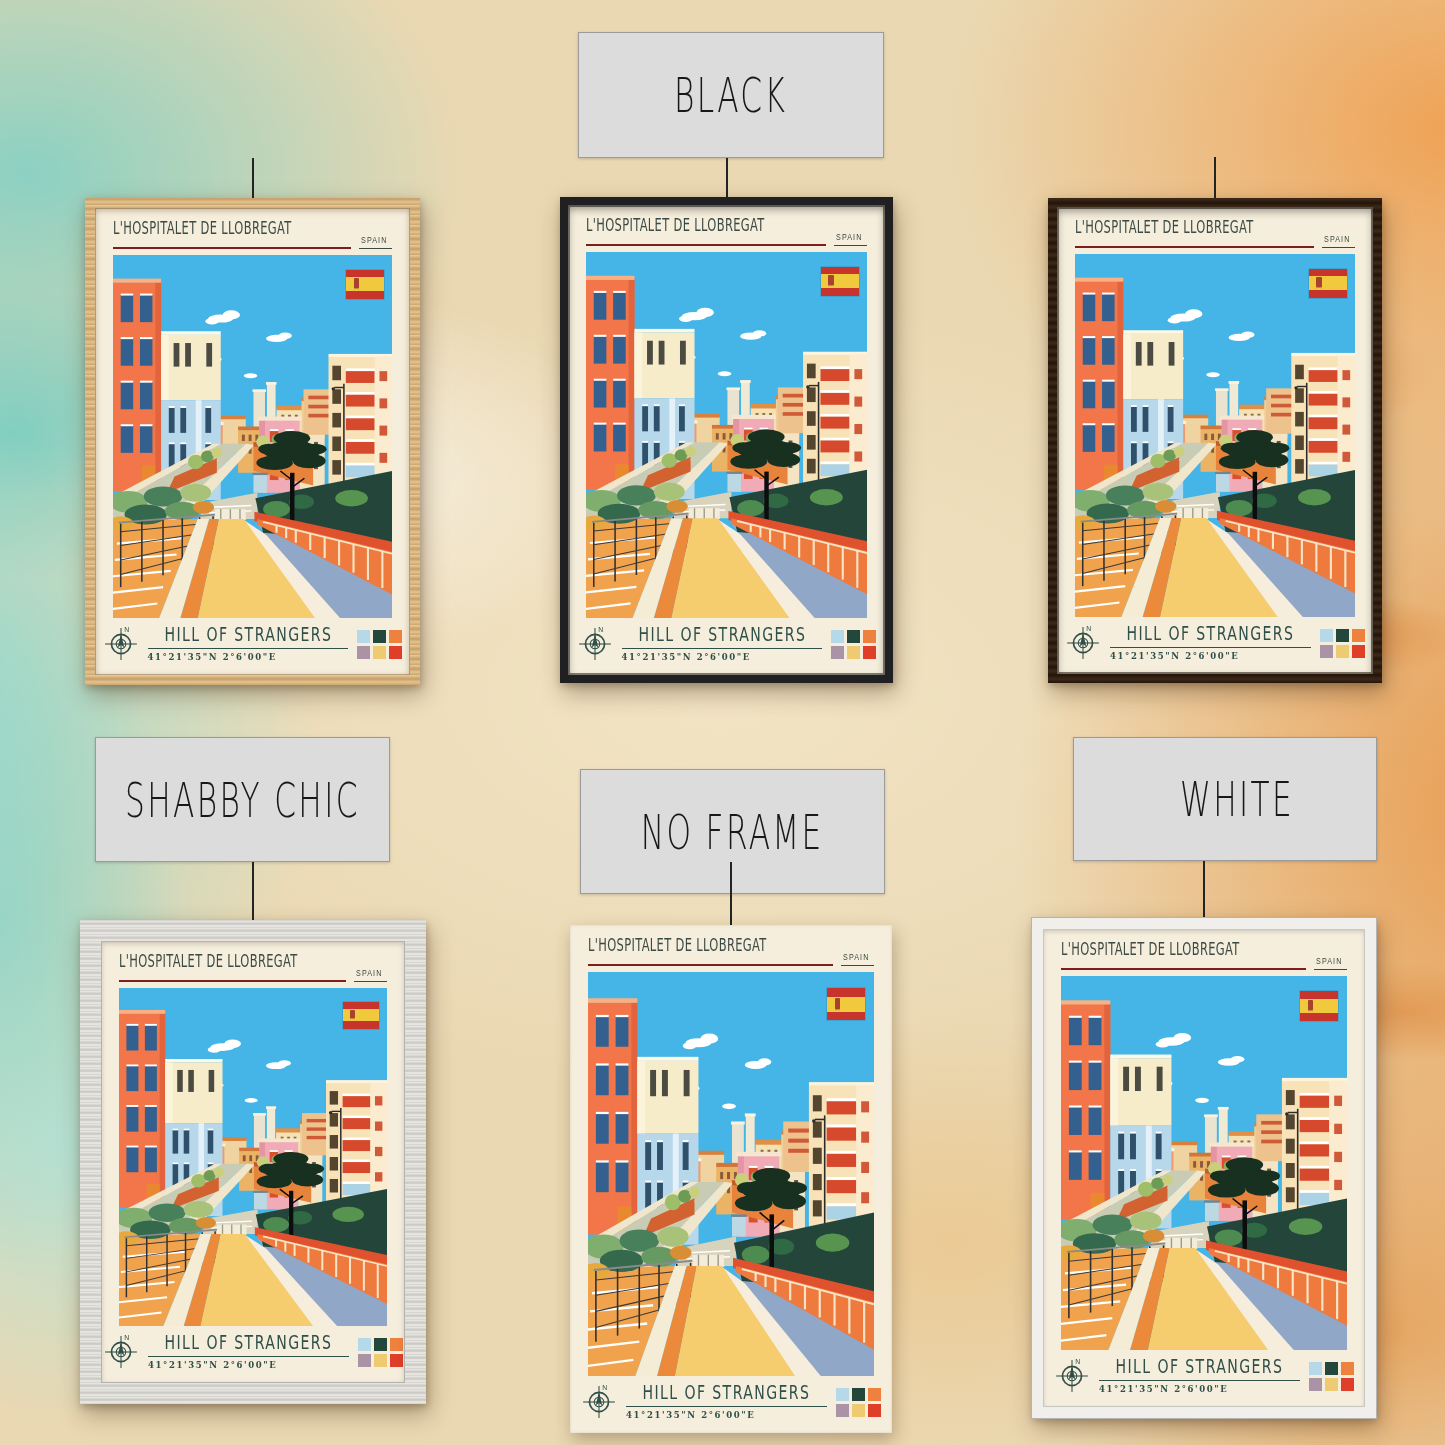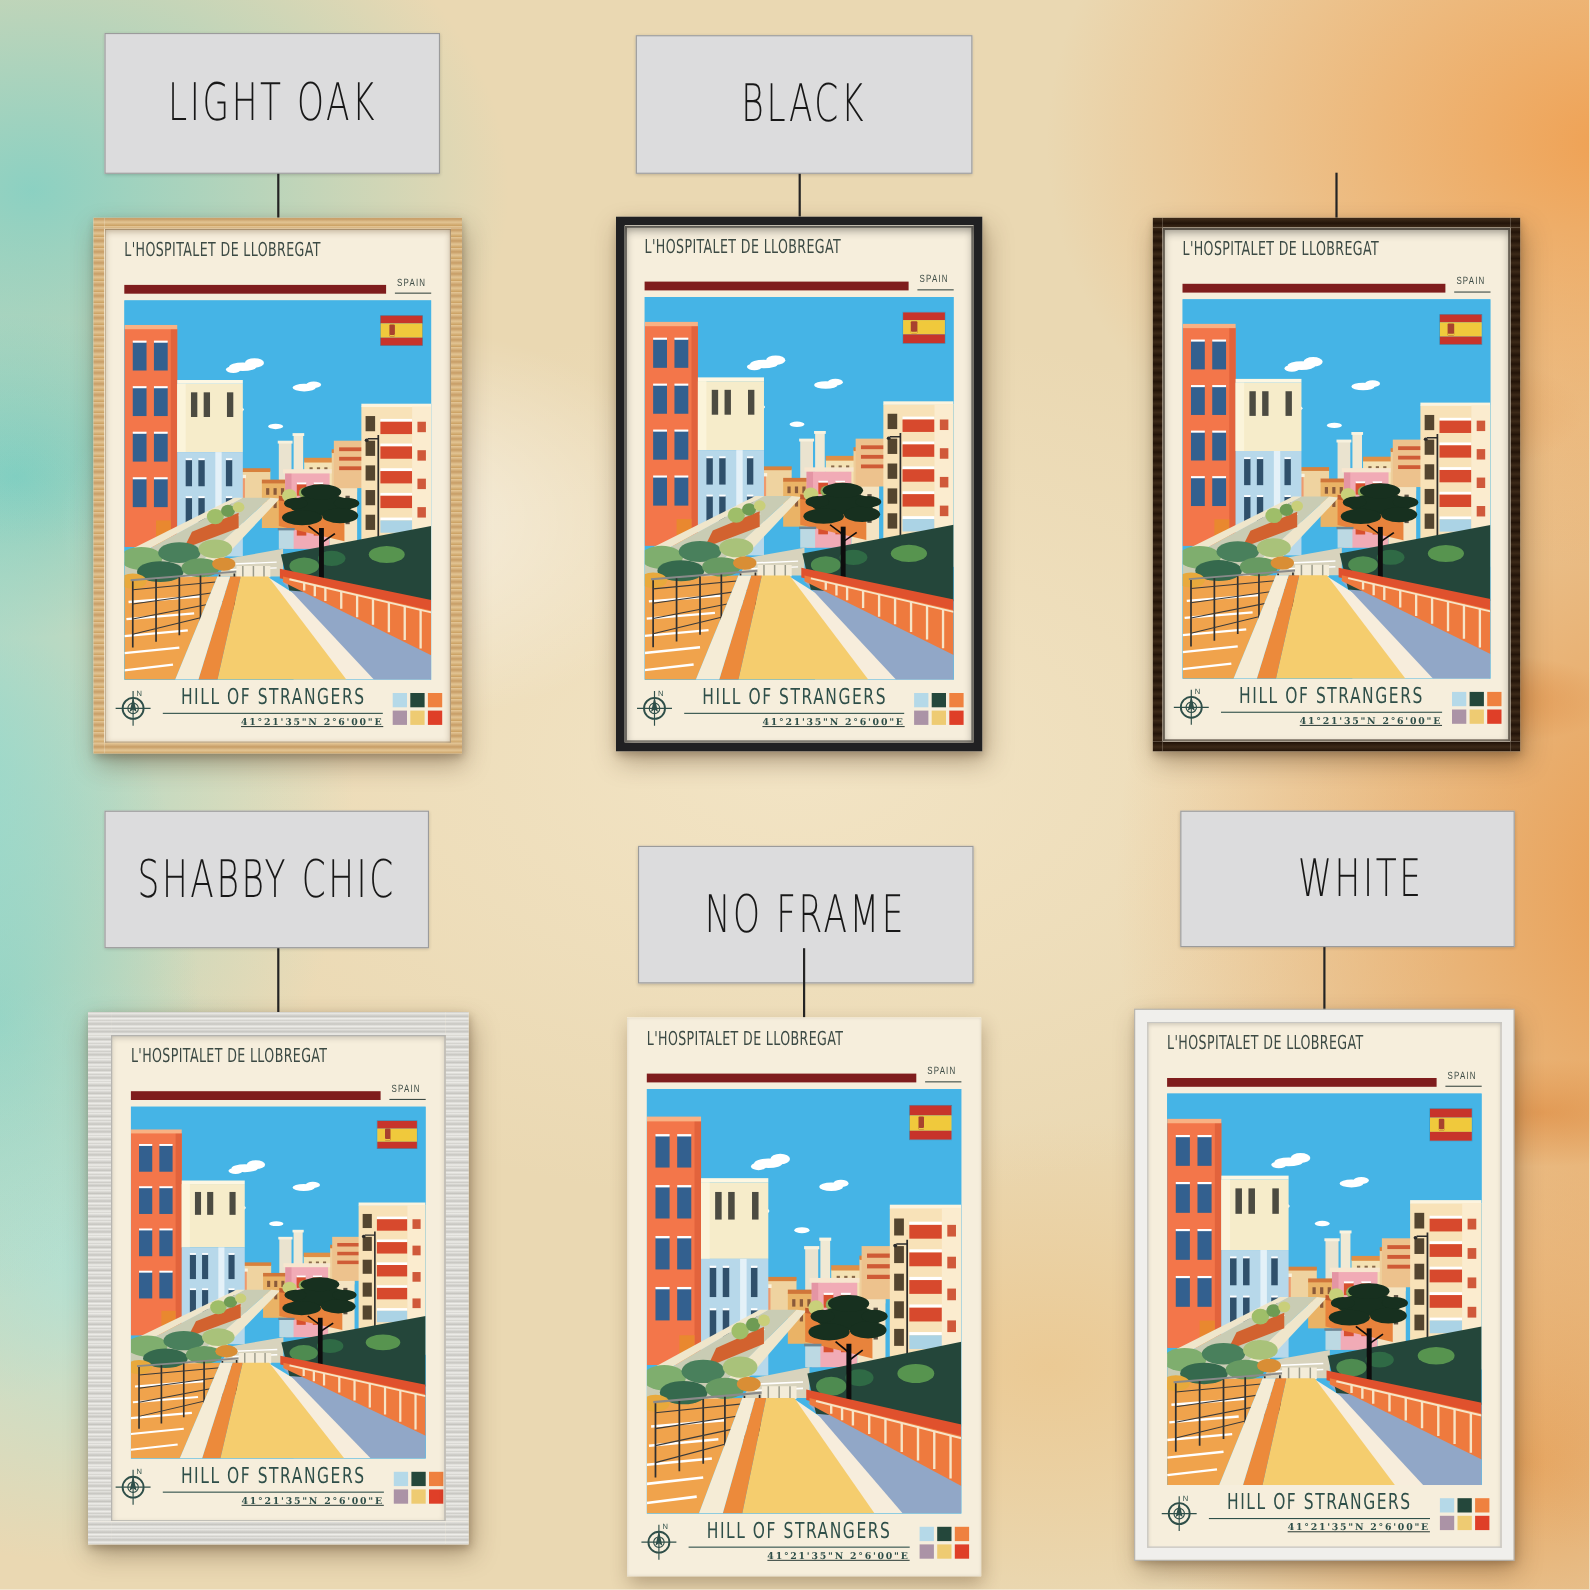--- a/index.html
+++ b/index.html
@@ -63,58 +63,55 @@
   .frame-no-frame::after { box-shadow: inset 0 0 3px rgba(0,0,0,0.12); }
 
   .frame-white { border: 11px solid #f0efec; }
   .frame-white::after { box-shadow: inset 0 0 0 1px #c7c6c3, inset 0 2px 5px rgba(0,0,0,0.2); }
   .frame-white { outline: 1px solid #b5b4b1; }
 
   
   .poster { position: absolute; inset: 0; background: #f6eedc;
             display: flex; flex-direction: column; color: #3c4a44; overflow: hidden; }
   .poster-header { display: flex; align-items: flex-end; gap: 8px; margin: 13px 18px 4px; }
-  .p-rule { flex: 1; border-bottom: 8px solid #7f1d1d; padding-bottom: 20px; white-space: nowrap; }
+  .p-rule { flex: 1; border-bottom: 2px solid #7f1d1d; padding-bottom: 8px; white-space: nowrap; }
   .deco-md { display: inline-block; transform: scale(0.85, 1.3); transform-origin: left bottom;
              font-weight: 400; font-size: 13.5px; letter-spacing: 0.4px;
              font-family: "DejaVu Sans", "Liberation Sans", sans-serif; }
   .p-country { border-bottom: 1.5px solid #3c4a44; padding: 0 2px 1px; }
   .p-country .deco-sm { display: inline-block; transform: scale(0.9, 1.2); transform-origin: left bottom;
              font-size: 8px; letter-spacing: 1.2px; font-weight: 400; }
 
   .poster-art { flex: 1; margin: 2px 18px 6px; position: relative; overflow: hidden; background:#45b4e6; }
   .poster-art svg { position: absolute; inset: 0; width: 100%; height: 100%; display: block; }
 
   .flag { position: absolute; top: 4%; right: 3%; width: 13.5%; height: 8%;
           display: flex; flex-direction: column; box-shadow: 0 0 0 0.5px rgba(0,0,0,0.18); }
   .flag-stripe { flex: 1; }
   .flag-stripe.mid { flex: 1.8; }
   .flag-emblem { position: absolute; left: 20%; top: 30%; width: 15%; height: 40%;
                  background: #a8422e; border-radius: 1px; box-shadow: inset 0 -1.5px 0 #e8c84a; }
 
   .poster-footer { display: flex; align-items: center; justify-content: center;
                    gap: 9px; margin: 2px 14px 13px; }
   .compass { width: 36px; height: 36px; flex: none; }
-  .footer-mid { text-align: right; text-decoration: underline; }
+  .footer-mid { text-align: left; }
   .place-rule { border-bottom: 1.5px solid #2f4f49; padding: 0 5px 2px; white-space: nowrap; }
   .deco-place { display: inline-block; transform: scale(0.88, 1.25); transform-origin: center bottom;
                 font-size: 16px; letter-spacing: 1.6px; font-weight: 400; color: #2f4f49;
                 font-family: "DejaVu Sans", "Liberation Sans", sans-serif; }
   .coords { font-family: "DejaVu Serif", serif; font-size: 8.5px; font-weight: 700;
             letter-spacing: 1.6px; margin-top: 3px; color: #2f4f49; white-space: nowrap; }
   .swatches { display: grid; grid-template-columns: repeat(3, 13px); grid-auto-rows: 13px; gap: 3px; flex: none; }
   .swatch { display: block; }
 </style>
 </head>
 <body>
 
 <div id="board">
-    <div class="variant-label" style="left: 95px; top: 30px; width: 305px; height: 128px;">
-      <span class="deco-lg">LIGHT OAK</span>
-    </div>
     <div class="connector" style="left: 251.5px; top: 158px; height: 40px;"></div>
     <div class="frame frame-light-oak" style="left: 85px; top: 198px; width: 335px; height: 487px;">
   <div class="poster">
     <div class="poster-header">
       <div class="p-rule">
         <span class="deco-md">L'HOSPITALET DE LLOBREGAT</span>
       </div>
       <div class="p-country">
         <span class="deco-sm">SPAIN</span>
       </div>

